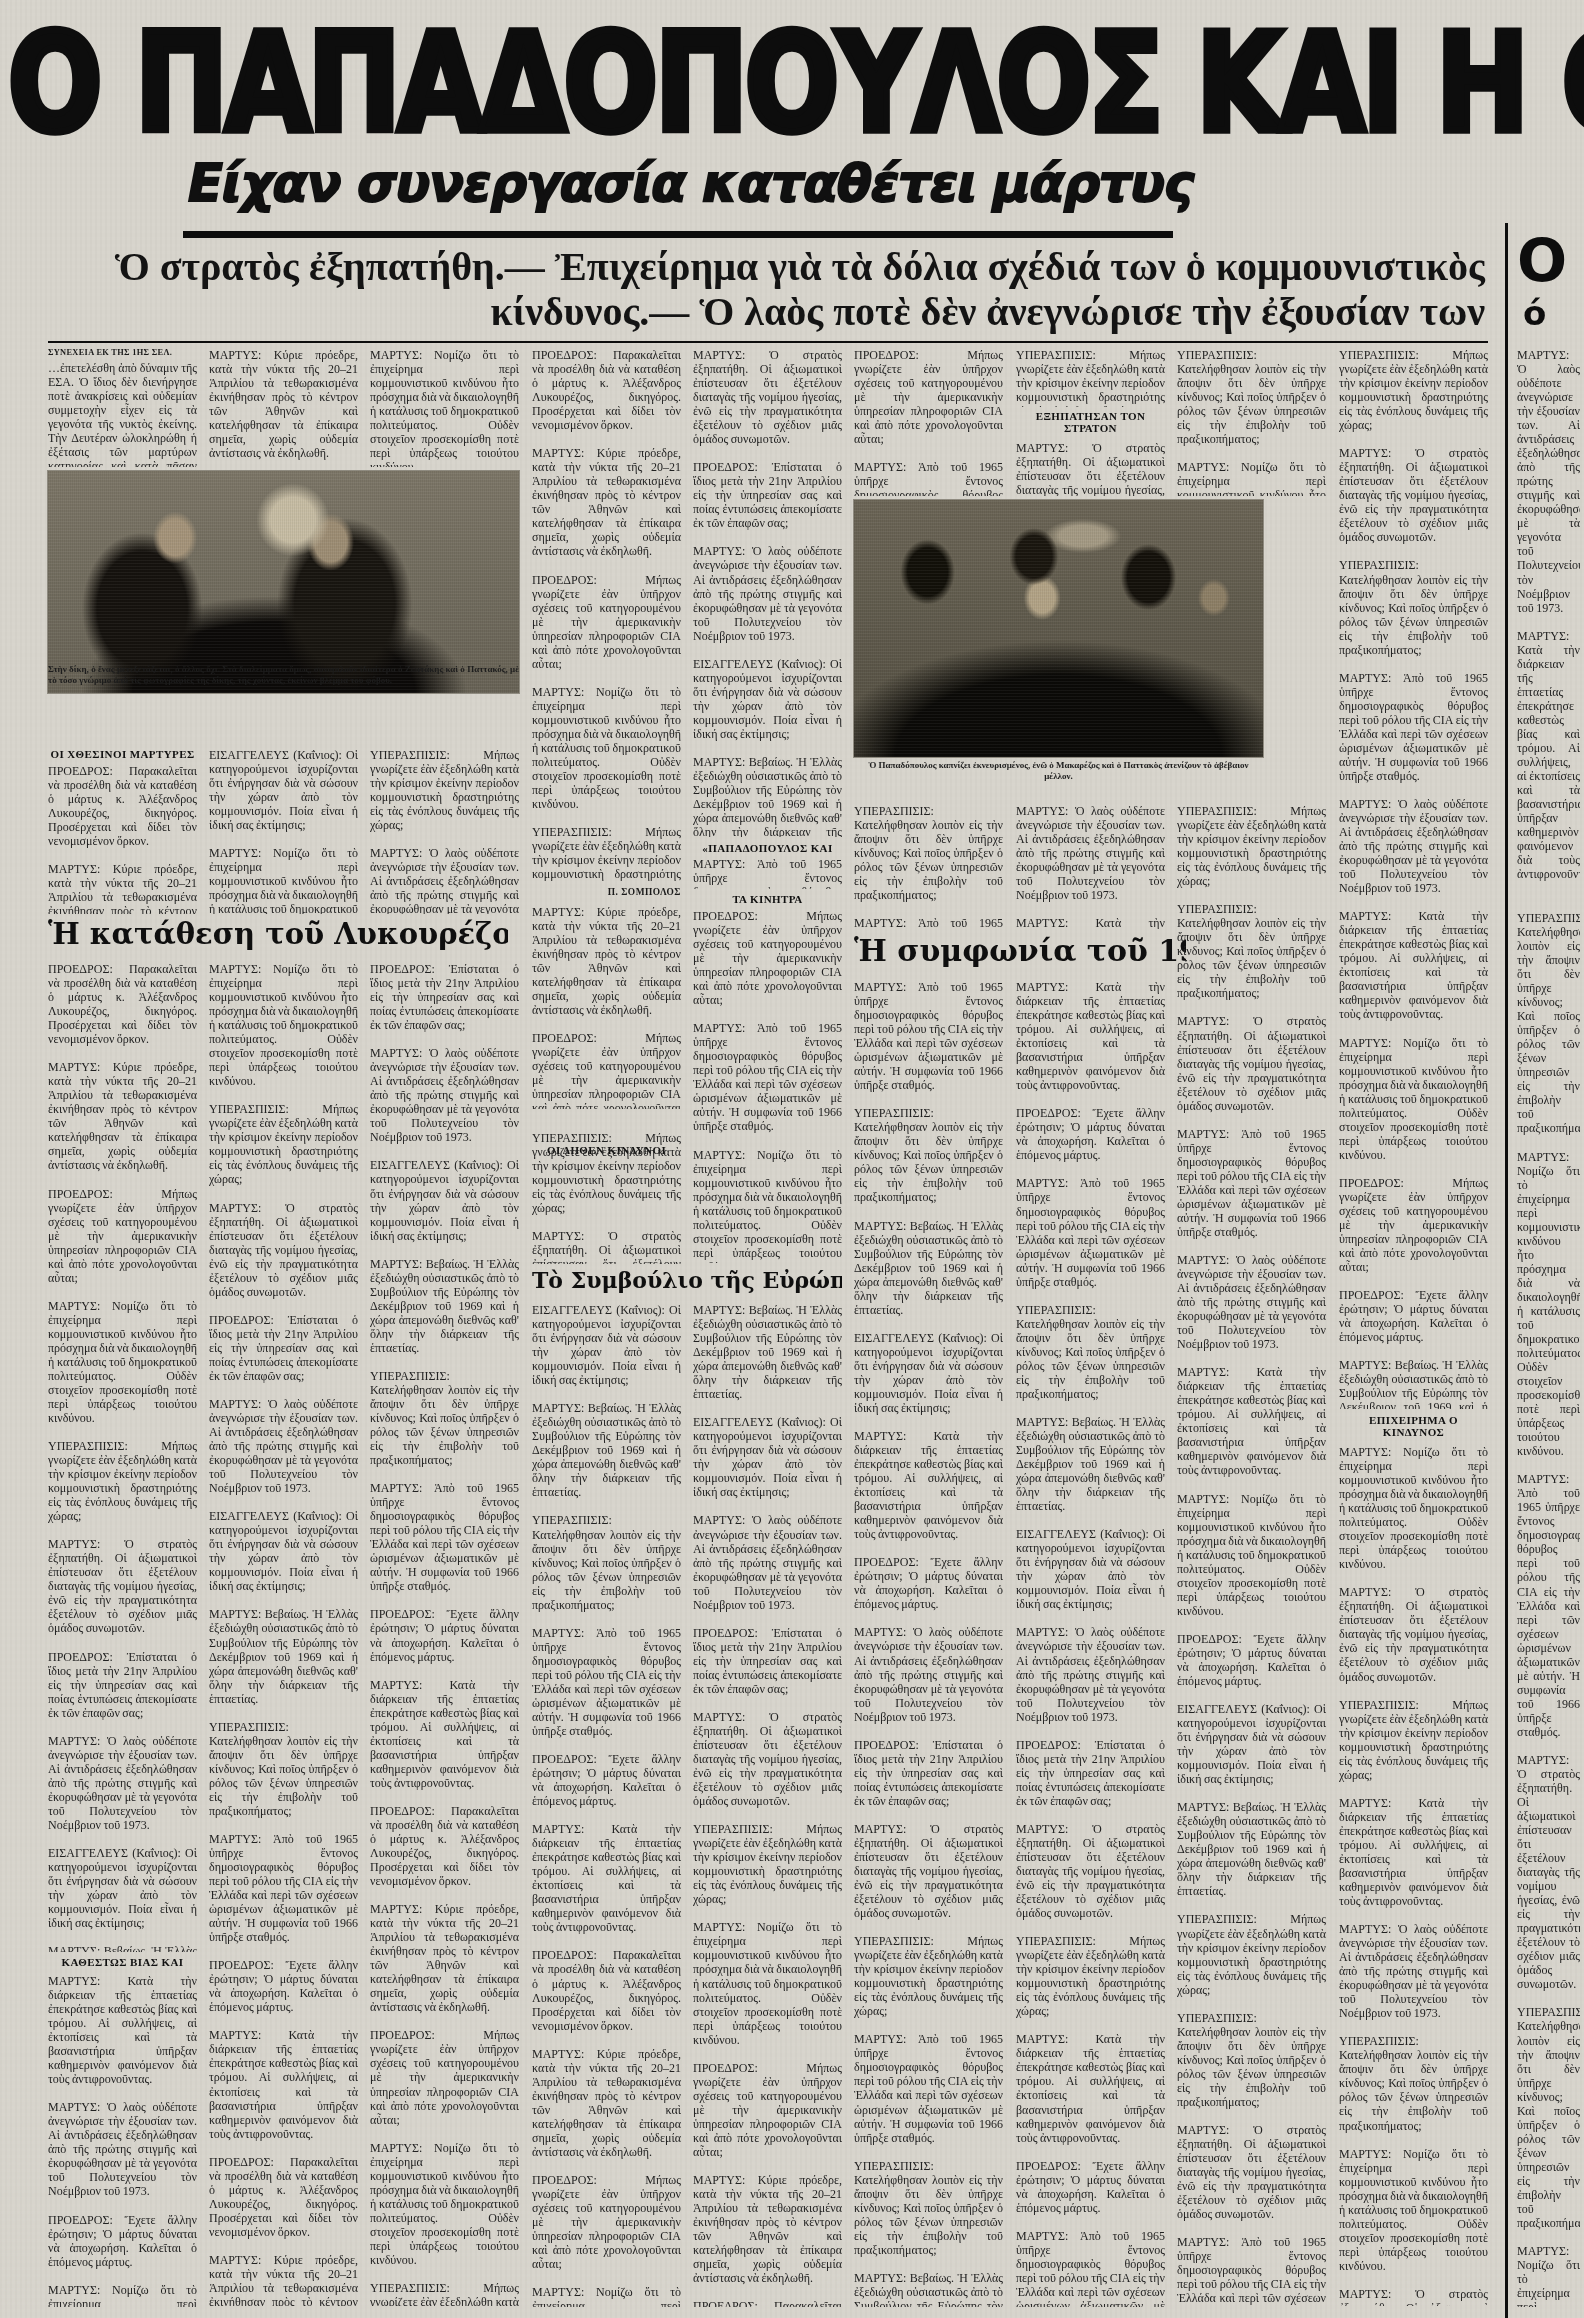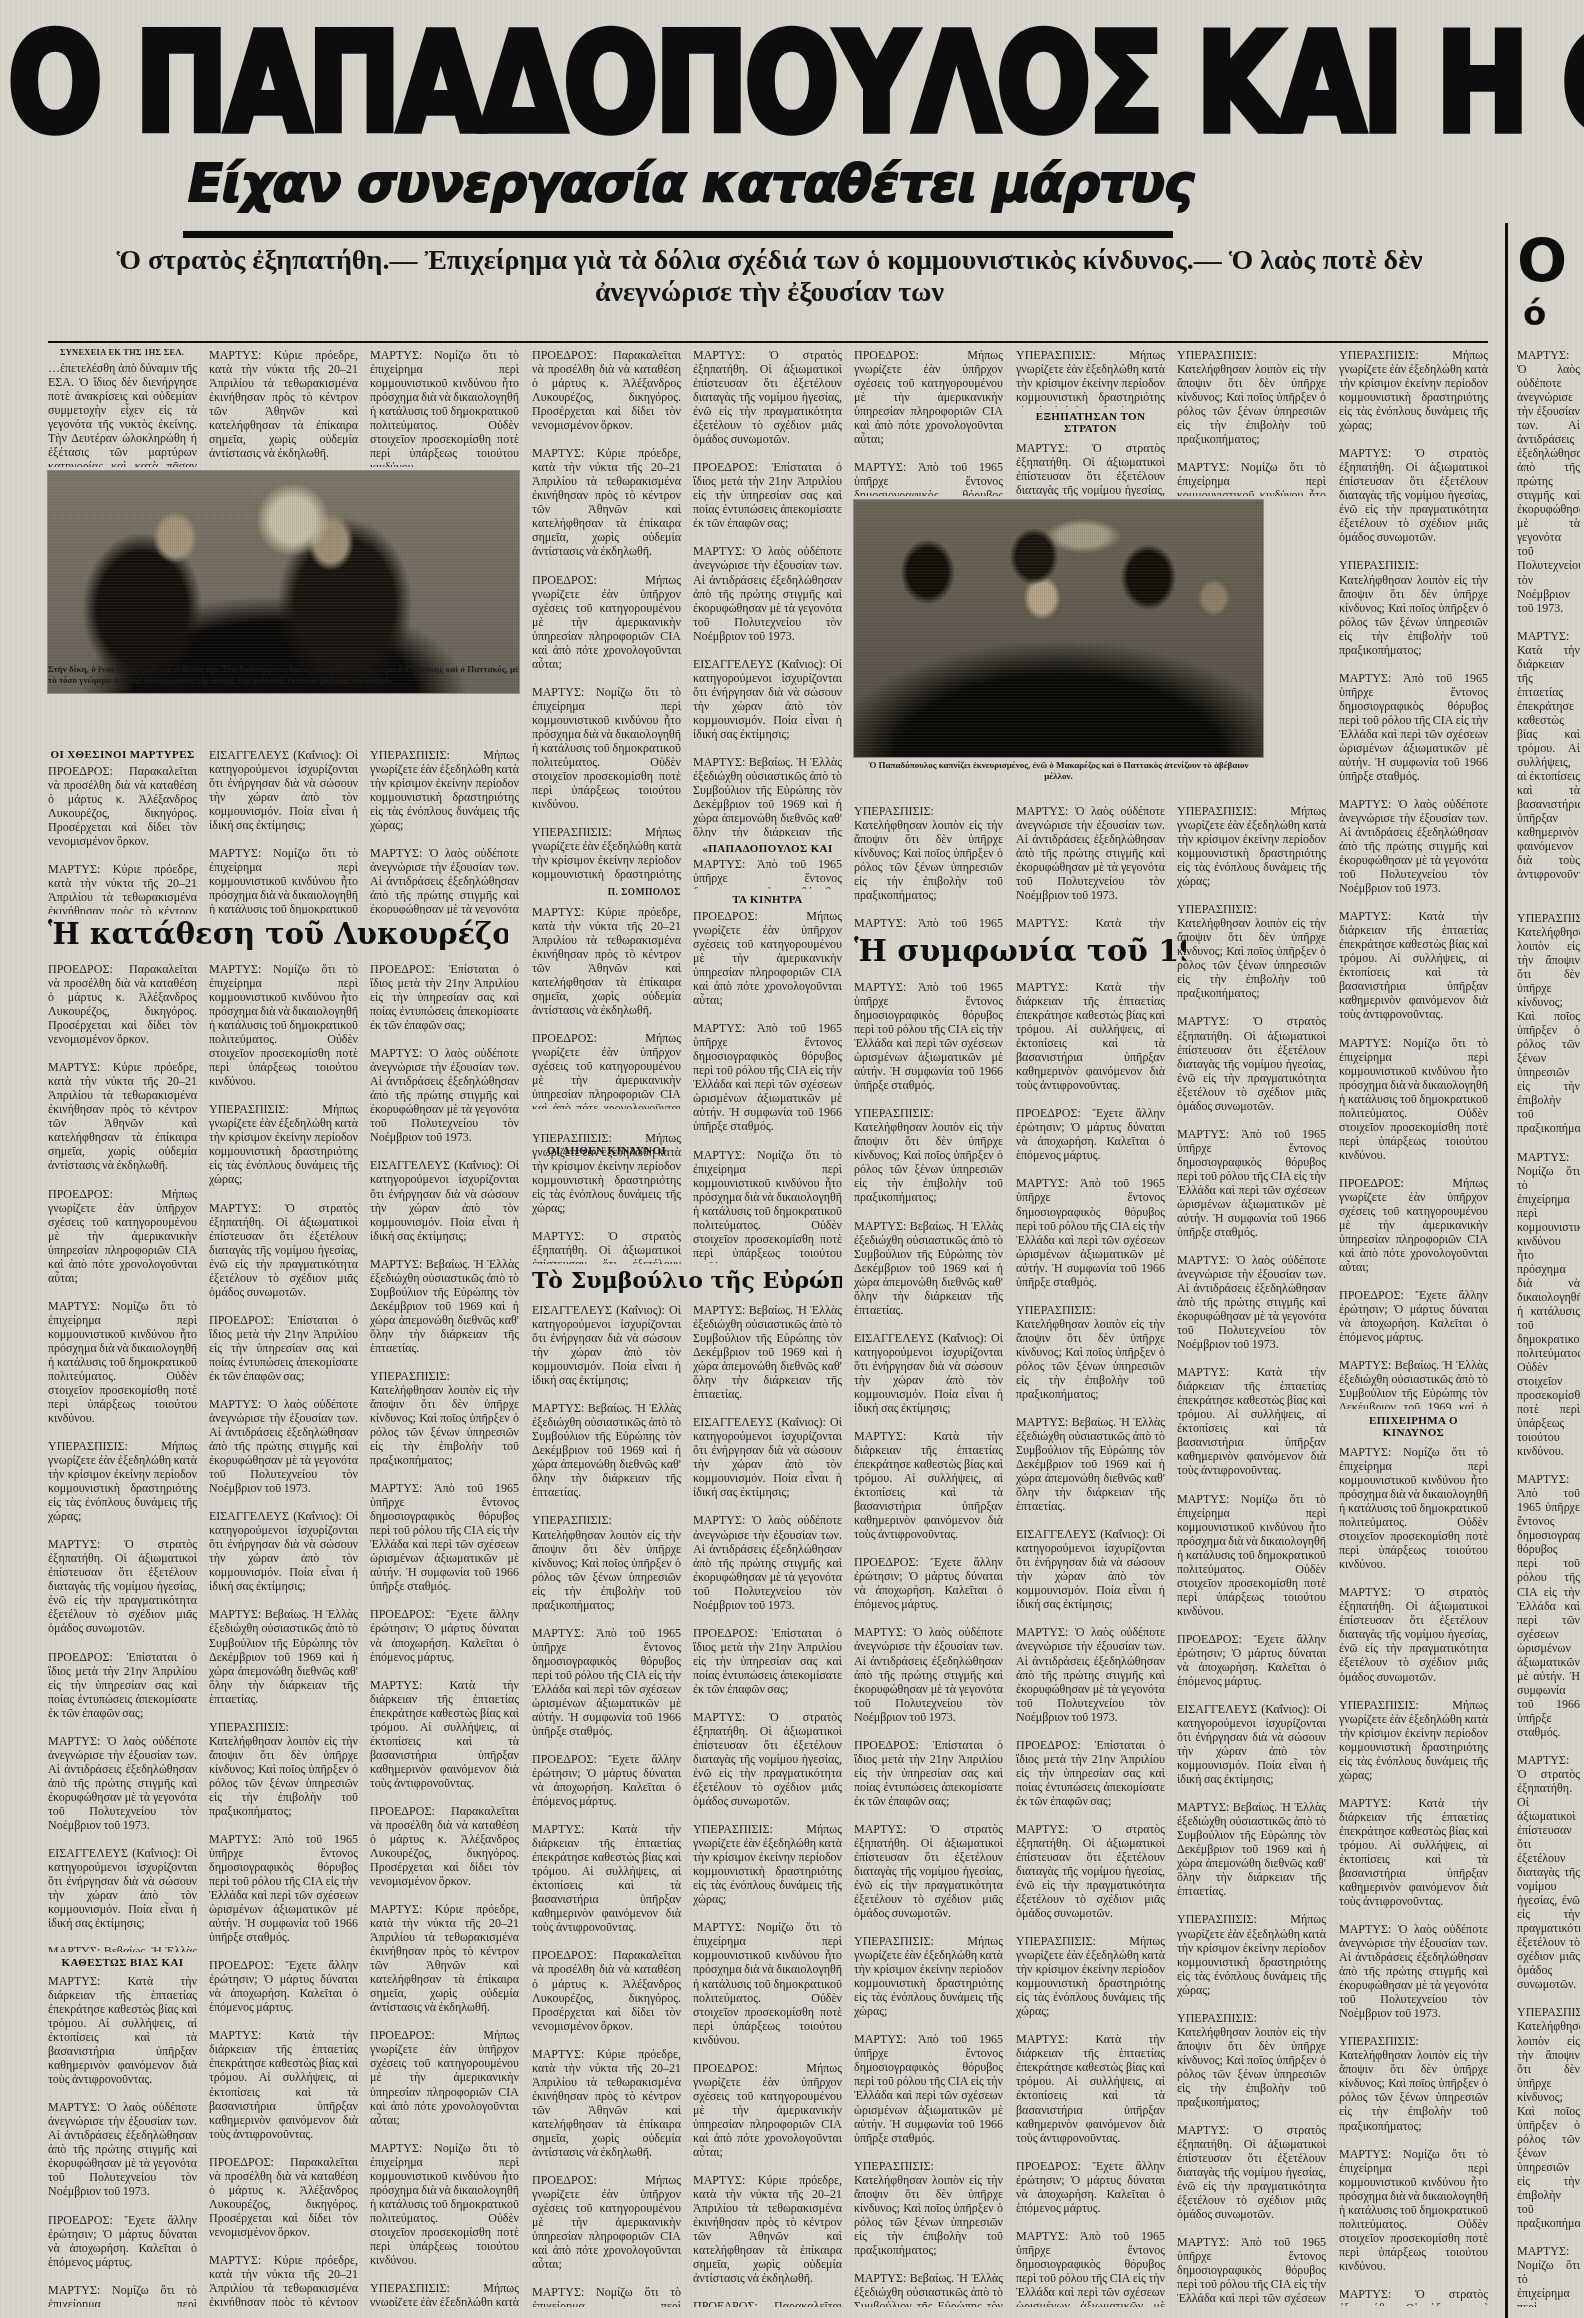--- a/index.html
+++ b/index.html
@@ -15,29 +15,29 @@
     font-family:"DejaVu Sans", sans-serif;font-weight:bold;font-size:111px;
     letter-spacing:-3px;white-space:nowrap;color:#0d0d0d;
     -webkit-text-stroke:6px #0d0d0d;
     transform:scaleY(1.22);transform-origin:top left;
   }
   .subhead{
     font-family:"DejaVu Sans", sans-serif;font-weight:bold;font-style:italic;font-size:51px;
     white-space:nowrap;color:#101010;-webkit-text-stroke:2px #101010;letter-spacing:-1px;
   }
   .deck{
-    font-family:"Liberation Serif", serif;font-weight:bold;font-size:28px;line-height:1.13;
-    text-align:center;color:#141414;
+    font-family:"Liberation Serif", serif;font-weight:bold;font-size:40px;line-height:1.13;
+    text-align:right;color:#141414;
   }
   .bar{background:#0d0d0d;}
   .bt{
     font-size:12px;line-height:1.17;text-align:justify;color:#222;
     white-space:pre-line;overflow:hidden;word-spacing:-0.5px;
   }
-  .kicker{font-weight:bold;font-size:8.4px;letter-spacing:0.3px;margin-left:12px;}
+  .kicker{font-weight:bold;font-size:8.4px;letter-spacing:0.3px;}
   .colhead{
     font-family:"Liberation Serif", serif;font-weight:bold;font-size:11px;
     text-align:center;letter-spacing:0.4px;color:#111;line-height:1.1;overflow:hidden;
   }
   .bighead{font-family:"DejaVu Serif", serif;font-weight:bold;color:#0f0f0f;white-space:nowrap;overflow:hidden;}
   .byline{font-weight:bold;font-size:9.4px;text-align:right;letter-spacing:0.5px;}
   .caption{font-size:9px;font-weight:bold;line-height:1.25;text-align:justify;color:#1d1d1d;overflow:hidden;}
   .photo{box-shadow:0 0 0 1px #8f8b80;}
   .photo .grain{position:absolute;inset:0;
     background-image:repeating-linear-gradient(0deg, rgba(255,255,255,0.05) 0 1px, transparent 1px 3px),

